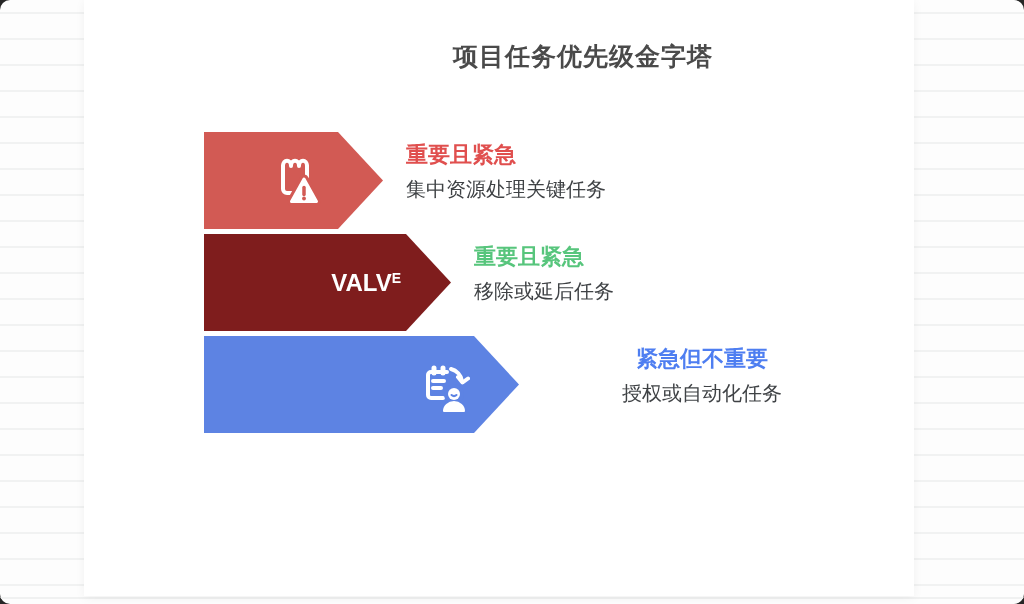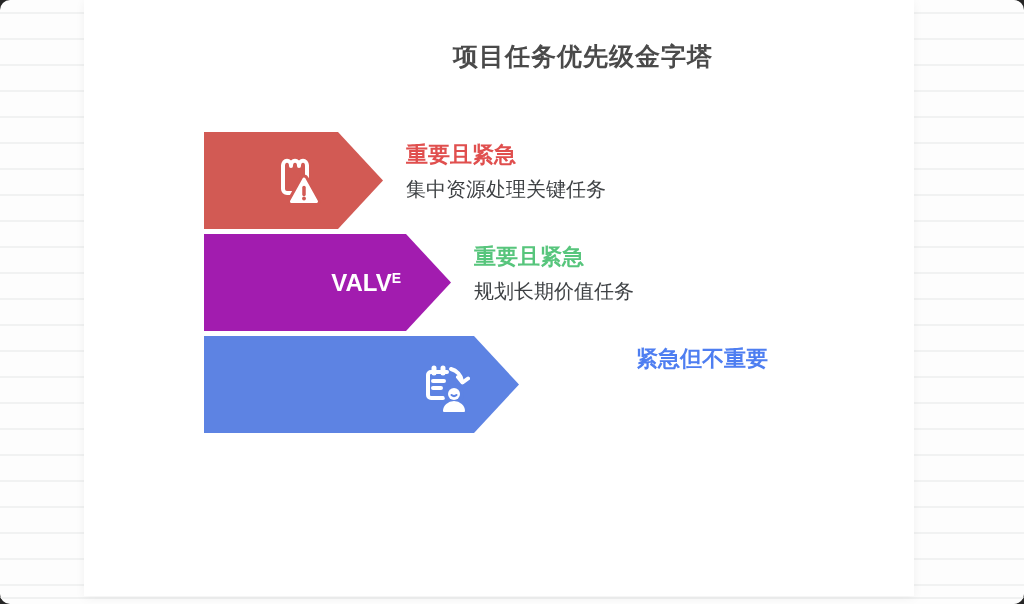--- a/index.html
+++ b/index.html
@@ -49,26 +49,26 @@
           <circle cx="41" cy="47.5" r="1.9" fill="#d25a54"></circle>
         </svg>
       </div>
       <div class="text">
         <div class="label" style="color:#e04f4e;">重要且紧急</div>
         <div class="desc">集中资源处理关键任务</div>
       </div>
     </div>
 
     <div class="row" style="top:234px;width:247px;">
-      <div class="arrow" style="background:#a21caf;">
+      <div class="arrow" style="background:#7f1d1d;">
         <div class="valve" style="right:50px;"><span>VALV</span><sup>E</sup></div>
       </div>
       <div class="text">
         <div class="label" style="color:#57c57c;">重要且紧急</div>
-        <div class="desc">规划长期价值任务</div>
+        <div class="desc">移除或延后任务</div>
       </div>
     </div>
 
     <div class="row" style="top:336px;width:315px;text-align:center;">
       <div class="arrow" style="background:#5d83e3;">
         <svg class="icon" style="right:49px;" viewBox="0 0 60 60">
           <g fill="none" stroke="#ffffff" stroke-width="4" stroke-linecap="round" stroke-linejoin="round">
             <path d="M37 17 h-16 a3 3 0 0 0 -3 3 v20 a3 3 0 0 0 3 3 h12"></path>
             <path d="M24 18 v-5 M33 18 v-5" stroke-width="5"></path>
             <path d="M23 26 h11 M23 33 h8"></path>
@@ -77,18 +77,19 @@
           </g>
           <circle cx="44" cy="39" r="6.5" fill="#5d83e3" stroke="#5d83e3" stroke-width="7"></circle>
           <path d="M34 56 a10 9 0 0 1 20 0 Z" fill="#5d83e3" stroke="#5d83e3" stroke-width="5" stroke-linejoin="round"></path>
           <path d="M34 56 a10 9 0 0 1 20 0 Z" fill="#ffffff" stroke="#ffffff" stroke-width="2" stroke-linejoin="round"></path>
           <circle cx="44" cy="39" r="6" fill="#ffffff"></circle>
           <path d="M41.5 40 a3.5 3 0 0 0 5 0" stroke="#5d83e3" stroke-width="2" fill="none" stroke-linecap="round"></path>
         </svg>
       </div>
       <div class="text">
         <div class="label" style="color:#4e7ef1;">紧急但不重要</div>
+        <div class="desc">授权或自动化任务</div>
       </div>
     </div>
 
 
   </div>
 </div>
 
 </body></html>

